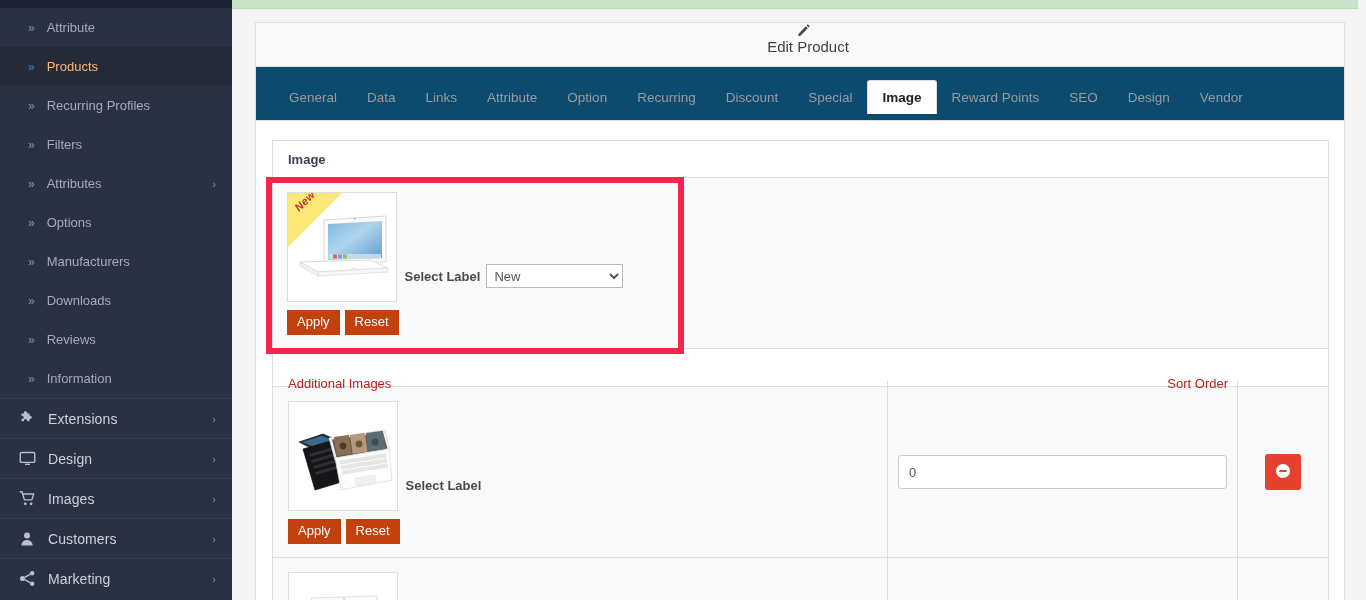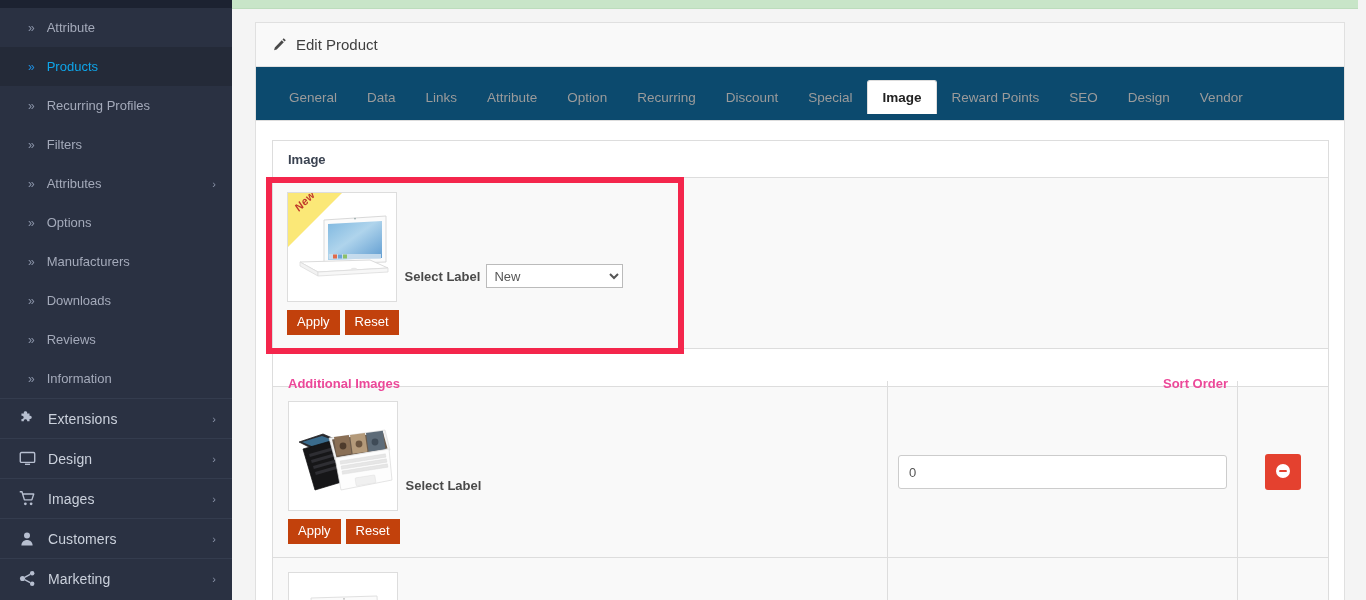--- a/index.html
+++ b/index.html
@@ -29,21 +29,21 @@
     padding-left: 28px;
     color: #A4AABA;
     font-size: 13px;
     position: relative;
     cursor: pointer;
   }
   .sb-sub .chev2 {
     color: #8a93a8; margin-right: 12px; font-size: 12px; line-height: 1;
   }
   .sb-sub.active { background: #242a38; }
-  .sb-sub.active .sb-label { color: #0ea5e9; }
+  .sb-sub.active .sb-label { color: #fdba74; }
   .sb-sub.active .chev2 { color: #1E8FE1; }
   .sb-caret {
     position: absolute; right: 16px; top: 50%; transform: translateY(-50%);
     color: #8a93a8; font-size: 11px;
   }
 
   .sb-main {
     height: 40px;
     display: flex; align-items: center;
     padding-left: 14px;
@@ -78,20 +78,21 @@
     width: 1090px;
   }
   .card-head {
     height: 44px;
     background: #f9f9f9;
     border-bottom: 1px solid #e0e0e0;
     display: flex; align-items: center;
     padding-left: 16px;
     font-size: 15px;
     color: #3f3f3f;
+    flex-direction: column;
   }
   .pencil-ic { margin-right: 9px; color: #4a4a4a; display:inline-flex; }
 
   
   .tabs {
     display: flex; align-items: center;
     padding: 23px 0 18px 18px;
     border-bottom: 1px solid #ddd;
     background: #0c4a6e;
     height: 54px;
@@ -187,21 +188,21 @@
     cursor: pointer;
   }
   select.w-new { width: 137px; }
   select.w-please { width: 140px; }
 
   
   .tbl { width: 1057px; border: 1px solid #ddd; border-top: none; background:#fff; }
   .tr { display: flex; }
   .th-row { border-bottom: 1px solid #ddd; height: 38px; }
   .th {
-    font-weight: bold; font-size: 13px; color: #ec4899;
+    font-weight: normal; font-size: 13px; color: #b91c1c;
     display: flex; align-items: center; margin-top: 32px;
   }
   .c-img { width: 614px; padding-left: 15px; }
   .c-sort { width: 350px; justify-content: flex-end; padding-right: 9px; padding-left: 28px; }
   .c-act { width: 91px; border-left: 1px solid #ddd; }
   .th.c-sort { border-left: 1px solid #ddd; }
 
   .body-row { border-bottom: 1px solid #ddd; background: #f9f9f9; min-height: 160px; }
   .body-row .c-img { padding: 14px 0 13px 15px; display: flex; }
   .body-row .c-sort {

